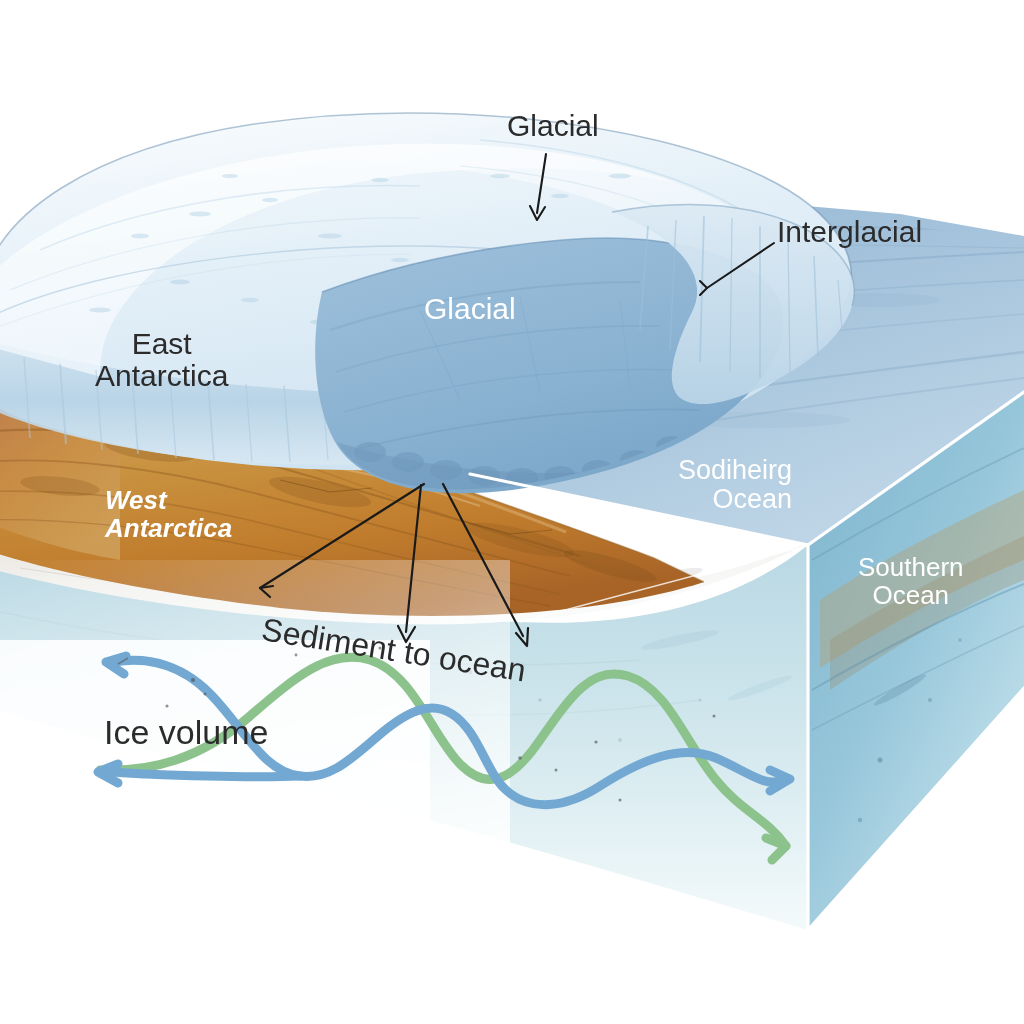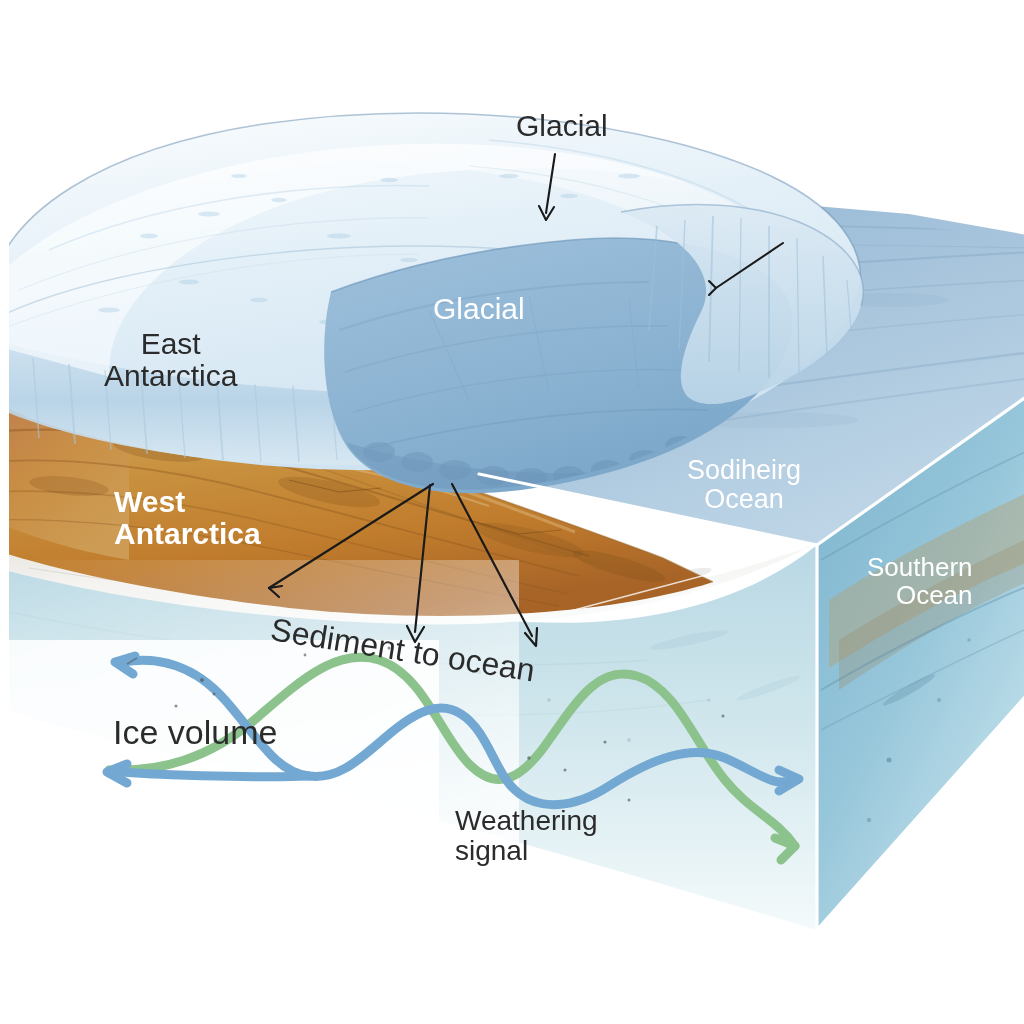--- a/index.html
+++ b/index.html
@@ -1,30 +1,30 @@
 <!DOCTYPE html>
 <html><head>
 <meta charset="utf-8">
 <style>
   html,body{margin:0;padding:0;background:#ffffff;}
   body{width:1024px;height:1024px;overflow:hidden;font-family:"Liberation Sans",sans-serif;}
-  #stage{position:relative;width:812px;height:1024px;background:#ffffff;margin-left:9px;}
+  #stage{position:relative;width:812px;height:1024px;background:#ffffff;}
   #stage svg{position:absolute;left:0;top:0;width:1024px;height:1024px;}
 
   .lbl{position:absolute;white-space:pre;line-height:1.08;pointer-events:none;}
   .lbl-dark{color:#2b2b2b;}
   .lbl-white{color:#ffffff;}
   .lbl-bold{font-weight:700;}
   .t-glacial-top{left:507px;top:110px;font-size:30px;}
   .t-interglacial{left:777px;top:216px;font-size:30px;}
   .t-east{left:95px;top:328px;font-size:30px;text-align:center;}
   .t-glacial-mid{left:424px;top:293px;font-size:30px;}
-  .t-west{left:105px;top:486px;font-size:30px;text-align:left;}
-  .t-sodiheirg{left:678px;top:456px;font-size:27px;text-align:center;}
-  .t-southern{left:858px;top:553px;font-size:26px;text-align:right;}
+  .t-west{left:105px;top:486px;font-size:26px;text-align:left;font-style:italic;}
+  .t-sodiheirg{left:678px;top:456px;font-size:27px;text-align:right;}
+  .t-southern{left:858px;top:553px;font-size:26px;text-align:center;}
   .t-icevol{left:104px;top:714px;font-size:34px;}
   .t-weather{left:446px;top:806px;font-size:28px;}
   .t-sediment{left:262px;top:612px;font-size:32px;transform-origin:0 50%;}
 </style>
 </head>
 <body>
 
 <div id="stage">
 
   <svg viewBox="0 0 1024 1024">
@@ -385,35 +385,34 @@
         <circle cx="296" cy="655" r="1.4"></circle>
       <circle cx="620" cy="800" r="1.5"></circle>
         <circle cx="714" cy="716" r="1.5"></circle>
     </g>
 
     <path d="M118,664 L128,658" stroke="#5a5a5a" stroke-width="1.6" fill="none" opacity="0.6"></path>
   </svg>
 
   <div class="lbl lbl-dark t-glacial-top">Glacial</div>
 
+  <div class="lbl lbl-dark t-interglacial">Interglacial</div>
 
   <div class="lbl lbl-dark t-east">East
 Antarctica</div>
 
   <div class="lbl lbl-white t-glacial-mid">Glacial</div>
 
   <div class="lbl lbl-white lbl-bold t-west">West
 Antarctica</div>
 
   <div class="lbl lbl-white t-sodiheirg">Sodiheirg
 Ocean</div>
 
   <div class="lbl lbl-white t-southern">Southern
 Ocean</div>
 
   <div class="lbl lbl-dark t-icevol">Ice volume</div>
 
-  <div class="lbl lbl-dark t-weather">Weathering
-signal</div>
 
   <div class="lbl lbl-dark t-sediment" style="transform:rotate(9deg);">Sediment to ocean</div>
 
 </div>
 
 </body></html>

